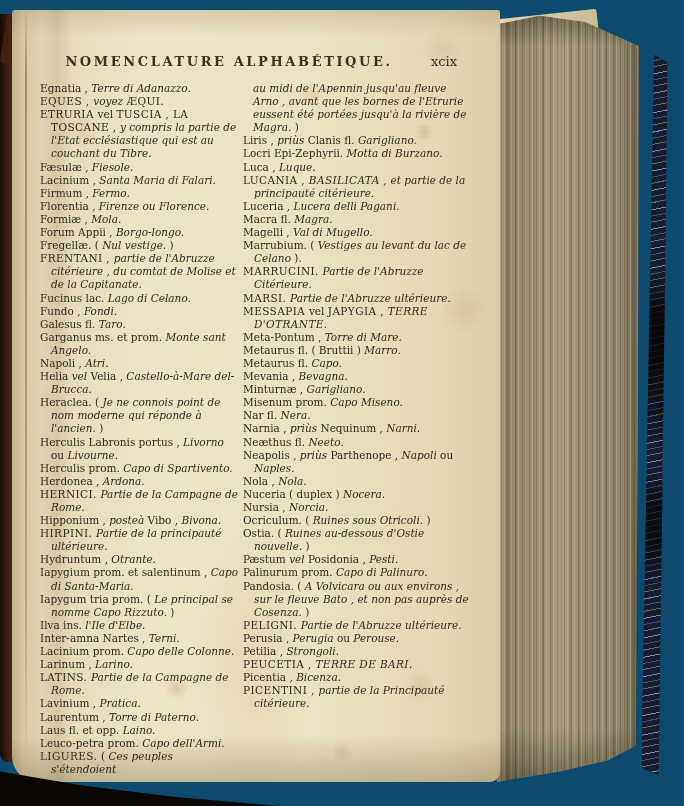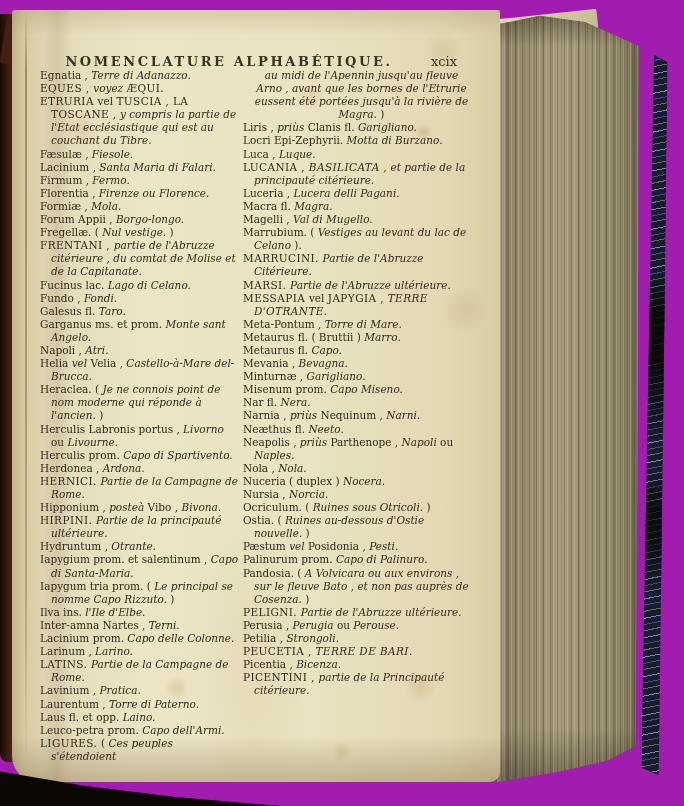--- a/index.html
+++ b/index.html
@@ -1,16 +1,16 @@
 <!DOCTYPE html>
 <html><head>
 <meta charset="utf-8">
 <style>
   html,body{margin:0;padding:0;background:#0b0804;}
-  .scene{position:relative;width:684px;height:806px;background:#a21caf;overflow:hidden;
+  .scene{position:relative;width:684px;height:806px;background:#0c4a6e;overflow:hidden;
          font-family:"DejaVu Serif","Liberation Serif",serif;}
 
   
   .spine{position:absolute;left:0;top:14px;width:17px;height:748px;
          background:linear-gradient(90deg,#180a05 0%,#3c1c10 45%,#4a2314 70%,#24100a 100%);
          border-radius:0 0 4px 8px;}
   .spine-top{position:absolute;left:3px;top:20px;width:36px;height:46px;background:#45200f;
          transform:rotate(9deg);border-radius:3px;}
 
   
@@ -60,26 +60,26 @@
 
   
   .bottom-wedge{position:absolute;left:0;top:764px;width:280px;height:42px;background:#0b0804;
         clip-path:polygon(0 18%, 30% 52%, 62% 78%, 100% 100%, 0 100%);}
 
   
   .content{position:absolute;left:28px;top:44px;width:430px;color:#32291c;}
   .header-row{display:flex;align-items:baseline;}
   .page-title{flex:1;text-align:center;font-weight:bold;font-size:13px;letter-spacing:2.6px;color:#3c3122;white-space:nowrap;}
   .page-num{width:52px;text-align:center;font-size:13px;color:#3c3122;}
-  .columns{display:flex;gap:4px;}
+  .columns{display:flex;gap:4px;margin-top:13px;}
   .col{font-size:10.5px;line-height:13.1px;}
   .col-left{width:199px;}
   .col-right{width:227px;}
   .entry{margin:0;text-indent:-11px;padding-left:11px;}
-  .entry.cont{text-indent:0;padding-left:10px;text-align:center;}
+  .entry.cont{text-indent:0;padding-left:10px;}
   .s-r{font-style:normal;}
   .s-i{font-style:italic;}
   .s-c{font-style:normal;letter-spacing:.4px;}
   .s-ic{font-style:italic;letter-spacing:.4px;}
 </style>
 </head>
 <body>
 
 <div class="scene">
   <div class="spine"></div>

